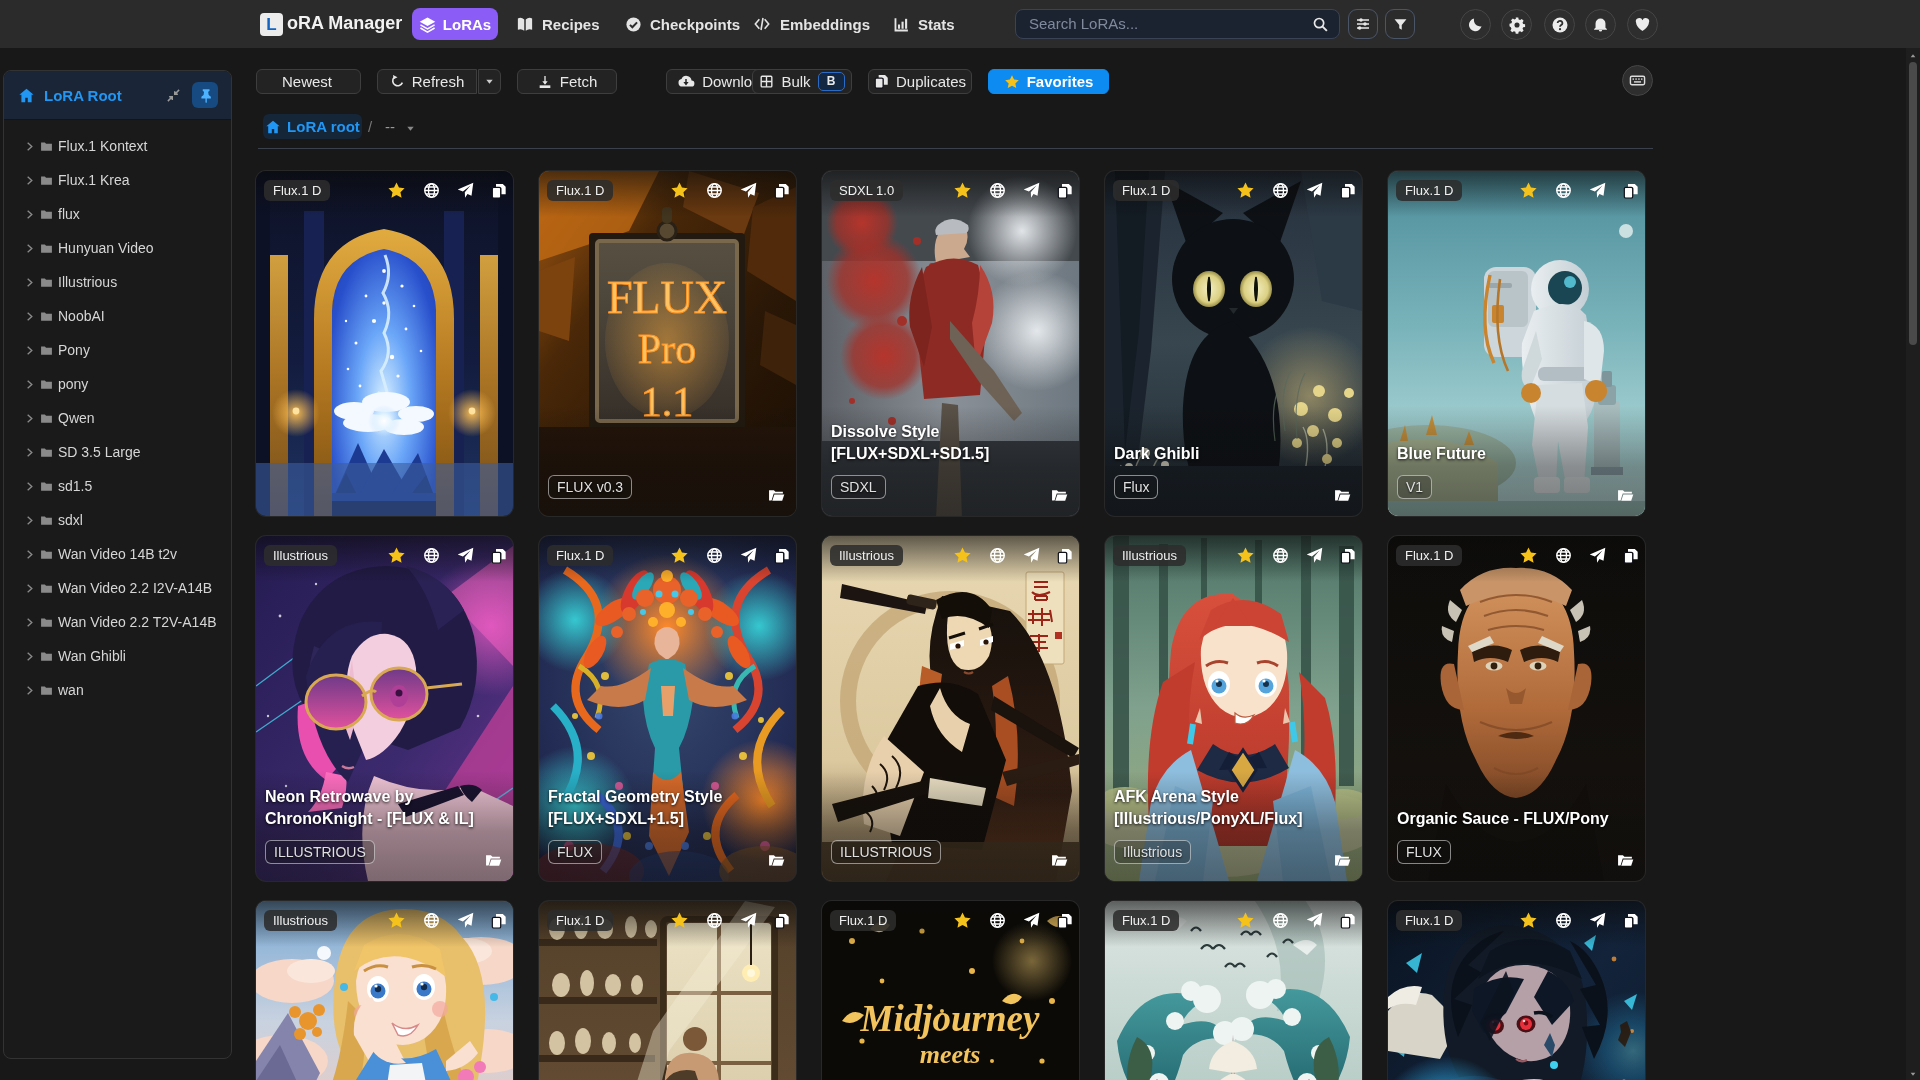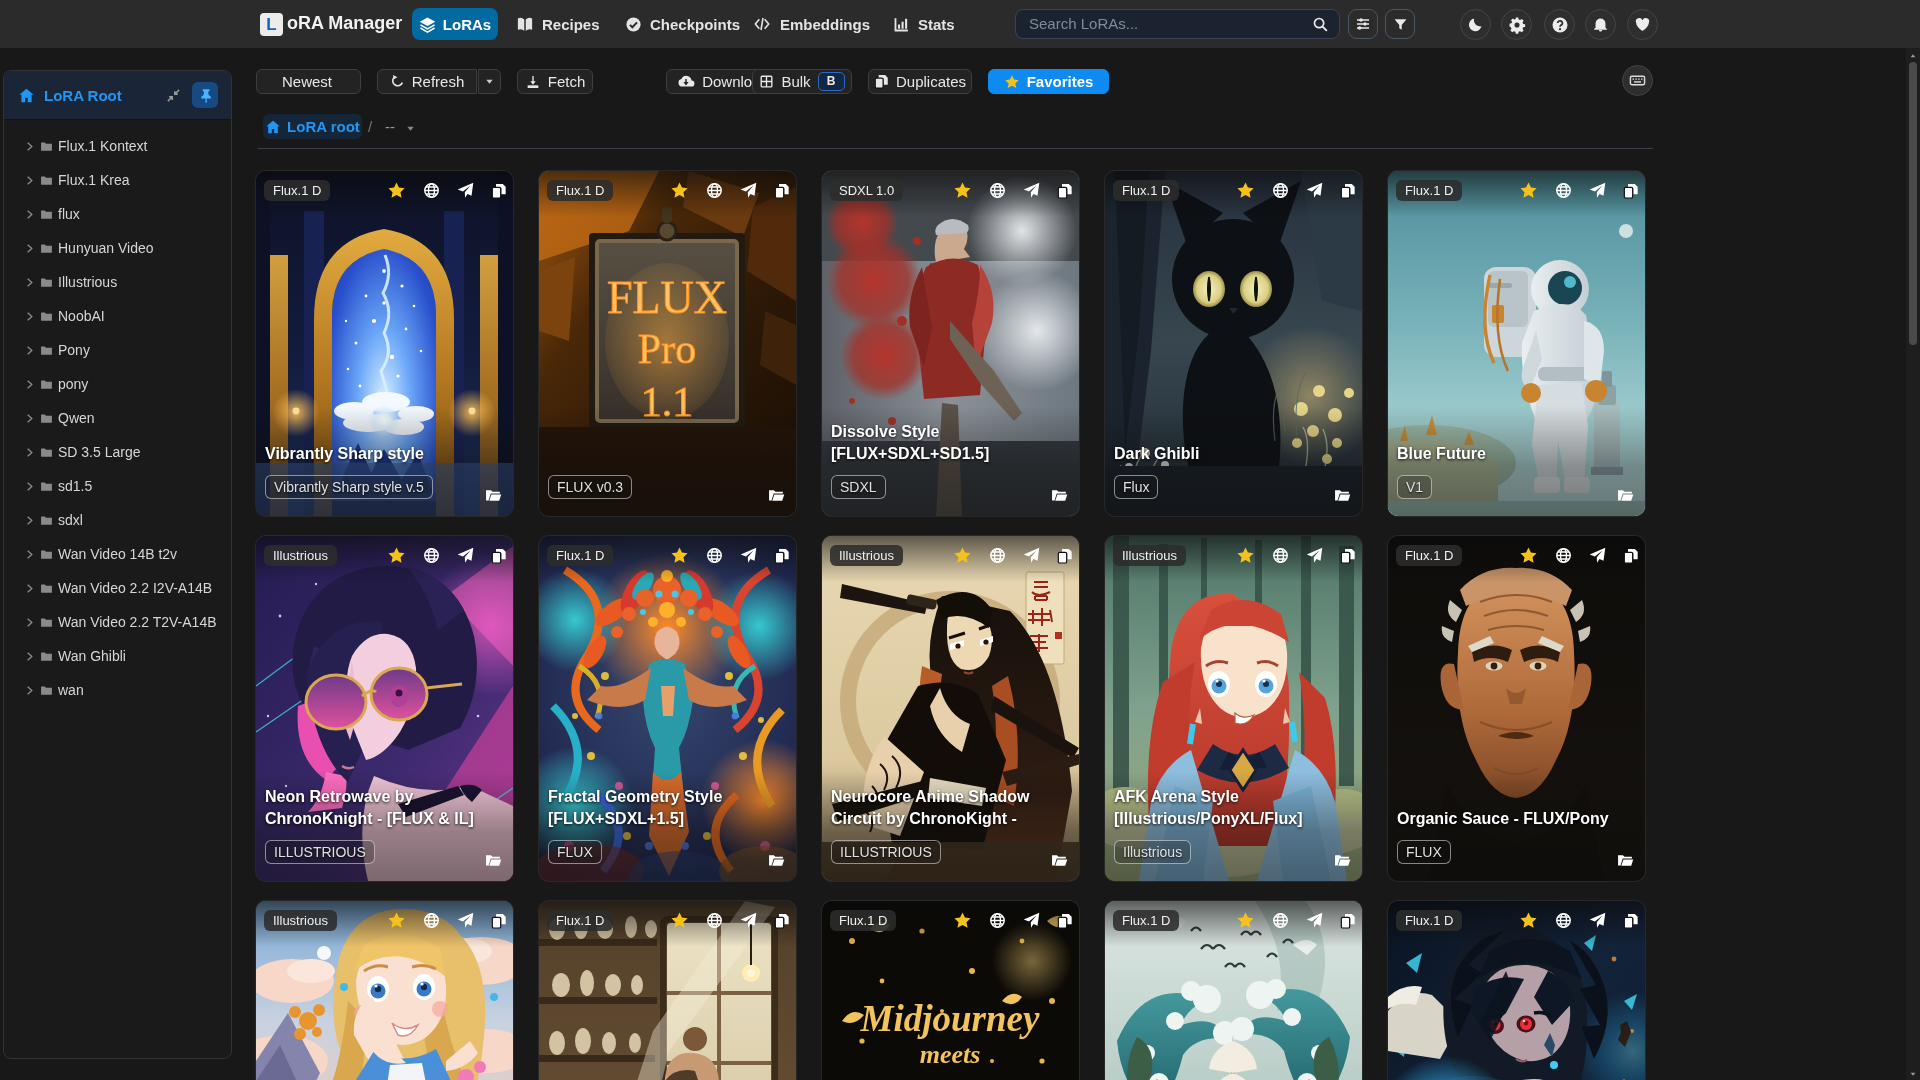--- a/index.html
+++ b/index.html
@@ -1,21 +1,21 @@
 <!DOCTYPE html>
 <html><head><meta charset="utf-8">
 <style>
 * { margin:0; padding:0; box-sizing:border-box; }
 html,body { width:1920px; height:1080px; overflow:hidden; background:#181818; font-family:"Liberation Sans",sans-serif; }
 
 #nav { position:absolute; left:0; top:0; width:1920px; height:48px; background:#2b2b2b; }
 #logo { position:absolute; left:260px; top:13px; width:23px; height:23px; background:#ececec; border-radius:4px; color:#1264c0; font-weight:bold; font-size:17px; text-align:center; line-height:23px; }
 #brand { position:absolute; left:287px; top:13px; font-size:18px; font-weight:bold; color:#f2f2f2; }
 .navitem { position:absolute; top:0; height:48px; display:flex; align-items:center; gap:8px; color:#e4e4e4; font-size:15px; font-weight:bold; }
-#nav-loras { position:absolute; left:412px; top:8px; width:86px; height:32px; background:#0369a1; border-radius:8px; color:#fff; display:flex; align-items:center; justify-content:center; gap:7px; font-size:15px; font-weight:bold; }
+#nav-loras { position:absolute; left:412px; top:8px; width:86px; height:32px; background:#8b5cf6; border-radius:8px; color:#fff; display:flex; align-items:center; justify-content:center; gap:7px; font-size:15px; font-weight:bold; }
 #search { position:absolute; left:1015px; top:9px; width:325px; height:30px; background:#1c2330; border:1px solid #3a4356; border-radius:8px; color:#7f8b9d; font-size:15px; line-height:28px; padding-left:13px; }
 .sqbtn { position:absolute; top:9px; width:30px; height:30px; border:1px solid #4a5568; border-radius:9px; display:flex; align-items:center; justify-content:center; }
 .cbtn { position:absolute; top:9px; width:31px; height:31px; border:1px solid #454545; border-radius:50%; background:#2e2e2e; display:flex; align-items:center; justify-content:center; }
 
 #side { position:absolute; left:3px; top:70px; width:229px; height:989px; background:#1a1a1a; border:1px solid #333; border-radius:8px; }
 #sidehdr { position:absolute; left:0; top:0; width:227px; height:49px; background:#1a2537; border-bottom:1px solid #0e1520; border-radius:7px 7px 0 0; }
 #sidehdr .txt { position:absolute; left:40px; top:16px; color:#2196f3; font-size:15px; font-weight:bold; }
 #pin { position:absolute; left:188px; top:11px; width:26px; height:26px; background:#164a80; border-radius:6px; display:flex; align-items:center; justify-content:center; }
 .titem { position:absolute; left:20px; height:34px; display:flex; align-items:center; gap:4px; color:#d6d6d6; font-size:14px; }
 .tchev { color:#8a8a8a; }
@@ -413,21 +413,21 @@
       <use href="#chevd"></use>
     </svg></div>
 <div class="tbtn" style="left:377px;width:100px;border-radius:6px 0 0 6px"><svg class="ic " width="15" height="15" viewBox="0 0 24 24">
       <use href="#refresh"></use>
     </svg>Refresh</div>
 <div class="tbtn" style="left:478px;width:23px;border-radius:0 6px 6px 0;color:#ccc">
     <svg class="ic" width="11" height="11" viewBox="0 0 24 24">
       <use href="#caret"></use>
     </svg>
   </div>
-<div class="tbtn" style="left:517px;width:76px"><svg class="ic " width="16" height="16" viewBox="0 0 24 24">
+<div class="tbtn" style="left:517px;width:100px"><svg class="ic " width="16" height="16" viewBox="0 0 24 24">
       <use href="#fetch"></use>
     </svg>Fetch</div>
 <div class="tbtn" style="left:666px;width:114px"><svg class="ic " width="18" height="18" viewBox="0 0 24 24">
       <use href="#cloud-dl"></use>
     </svg>Download</div>
 <div class="tbtn" style="left:752px;width:100px"><svg class="ic " width="15" height="15" viewBox="0 0 24 24">
       <use href="#grid"></use>
     </svg>Bulk<span id="bulkb">B</span></div>
 <div class="tbtn" style="left:868px;width:104px"><svg class="ic " width="15" height="15" viewBox="0 0 24 24">
       <use href="#copy"></use>
@@ -548,27 +548,20 @@
       <svg class="ic " width="17" height="17" viewBox="0 0 24 24">
         <use href="#globe"></use>
       </svg>
       <svg class="ic " width="17" height="17" viewBox="0 0 24 24">
         <use href="#send"></use>
       </svg>
       <svg class="ic " width="16" height="16" viewBox="0 0 24 24">
         <use href="#copy"></use>
       </svg>
     </div>
-<div class="cfoot">
-      <div class="ctitle">Vibrantly Sharp style</div>
-      <div class="cchip">Vibrantly Sharp style v.5</div>
-      <svg class="ic cfolder" width="21" height="17" viewBox="0 0 24 24">
-        <use href="#folder-open"></use>
-      </svg>
-    </div>
 </div>
 <div class="card" style="left:539px;top:171px">
 <svg class="art" width="257" height="345" viewBox="0 0 257 345" preserveAspectRatio="none">
 <defs>
  <linearGradient id="a2bg" x1="0" y1="0" x2="1" y2="1">
           <stop offset="0" stop-color="#a85a12"></stop>
           <stop offset=".3" stop-color="#4a2808"></stop>
           <stop offset=".65" stop-color="#2a1706"></stop>
           <stop offset="1" stop-color="#190e04"></stop>
         </linearGradient>
@@ -1109,21 +1102,20 @@
         <use href="#globe"></use>
       </svg>
       <svg class="ic " width="17" height="17" viewBox="0 0 24 24">
         <use href="#send"></use>
       </svg>
       <svg class="ic " width="16" height="16" viewBox="0 0 24 24">
         <use href="#copy"></use>
       </svg>
     </div>
 <div class="cfoot">
-      <div class="ctitle">Neurocore Anime Shadow<br>Circuit by ChronoKight -</div>
       <div class="cchip">ILLUSTRIOUS</div>
       <svg class="ic cfolder" width="21" height="17" viewBox="0 0 24 24">
         <use href="#folder-open"></use>
       </svg>
     </div>
 </div>
 <div class="card" style="left:1105px;top:536px">
 <svg class="art" width="257" height="345" viewBox="0 0 257 345" preserveAspectRatio="none">
 <defs>
  <linearGradient id="a9bg" x1="0" y1="0" x2="0" y2="1">

